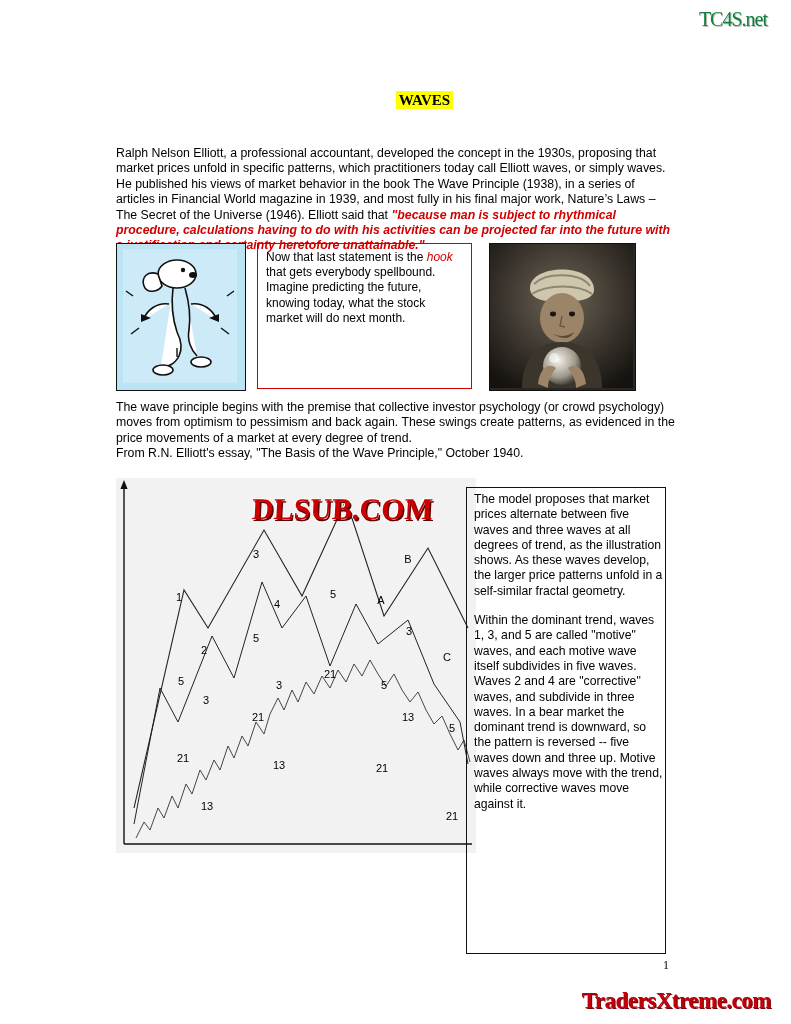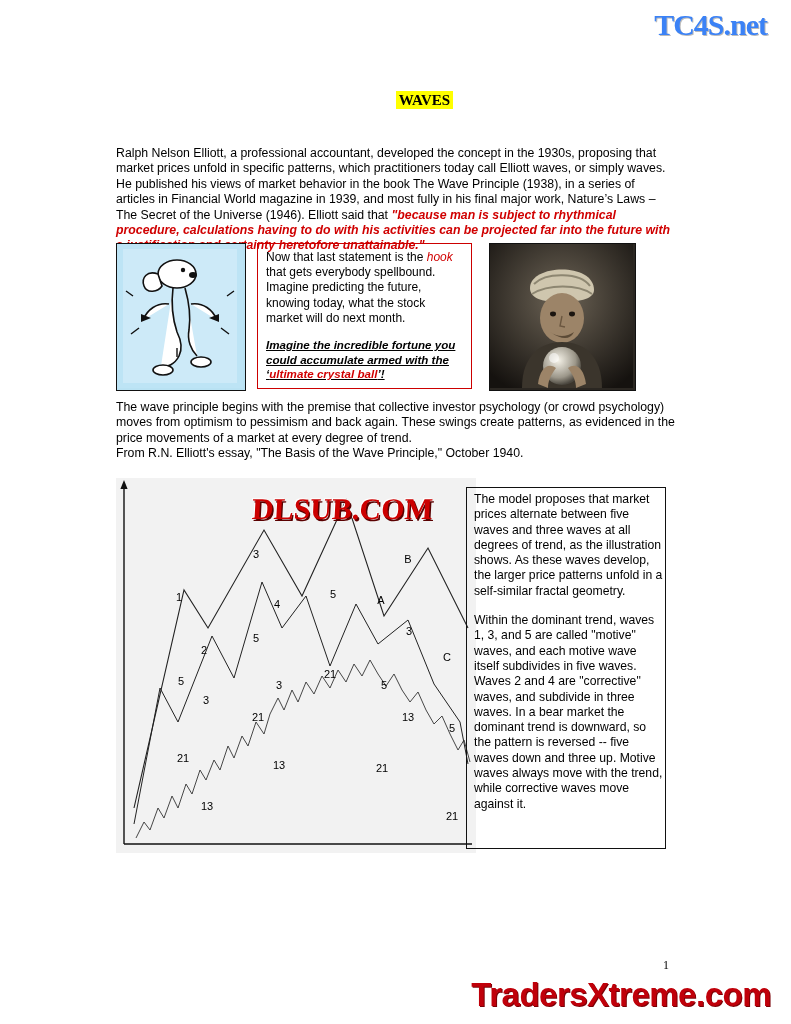--- a/index.html
+++ b/index.html
@@ -15,32 +15,32 @@
     color: #000000;
     overflow: hidden;
   }
 
   
   .logo-top {
     position: absolute;
     top: 8px;
     right: 24px;
     font-family: "Liberation Serif", serif;
-    font-size: 30px;
-    font-weight: bold;
+    font-size: 20px;
+    font-weight: normal;
     letter-spacing: -1px;
-    color: #3b82f6;
+    color: #15803d;
     text-shadow: 1px 1px 0 #bbbbbb;
   }
   .logo-bottom {
     position: absolute;
     bottom: 10px;
     right: 20px;
-    font-family: Liberation Sans, sans-serif;
-    font-size: 33px;
+    font-family: Liberation Serif, serif;
+    font-size: 23px;
     font-weight: bold;
     color: #c0000a;
     text-shadow: 1px 1px 0 #7a0006;
     letter-spacing: -0.5px;
   }
 
   
   .page-title {
     position: absolute;
     top: 92px;
@@ -164,21 +164,21 @@
     letter-spacing: 0px;
     text-shadow: 1.5px 1.5px 0 #5a0000, -1px -1px 0 #ffffff;
     transform: skewX(-3deg);
   }
 
   .chart-text-box {
     position: absolute;
     top: 487px;
     left: 466px;
     width: 200px;
-    height: 362px;
+    height: 467px;
     border: 1px solid #111;
     box-sizing: border-box;
     padding: 4px 2px 4px 7px;
     font-size: 12.2px;
     line-height: 15.3px;
     background: transparent;
   }
   .chart-text-box p { margin: 0; }
   .chart-text-box p + p { margin-top: 14px; }
 
@@ -234,23 +234,20 @@
       </g>
       <g stroke="#111111" stroke-width="1.4" fill="none">
         <path d="M22 84 l-8 6 M104 84 l8 6 M60 104 l0 9"></path>
         <path d="M16 52 l-7 -5 M110 52 l7 -5"></path>
       </g>
     </svg>
   </div>
 
   <div class="hook-box">
     <span>Now that last statement is the </span><span class="hook-word">hook</span><span> that gets everybody spellbound. Imagine predicting the future, knowing today, what the stock market will do next month.</span>
-    <div class="imagine">
-      <span>Imagine the incredible fortune you could accumulate armed with the ‘</span><span class="crystal">ultimate crystal ball</span><span>’!</span>
-    </div>
   </div>
 
   <div class="crystal-box">
     <svg width="143" height="144" viewBox="0 0 143 144" xmlns="http://www.w3.org/2000/svg">
       <defs>
         <radialGradient id="bg" cx="50%" cy="38%" r="72%">
           <stop offset="0%" stop-color="#6d6456"></stop>
           <stop offset="100%" stop-color="#15120f"></stop>
         </radialGradient>
         <radialGradient id="ball" cx="40%" cy="35%" r="65%">

